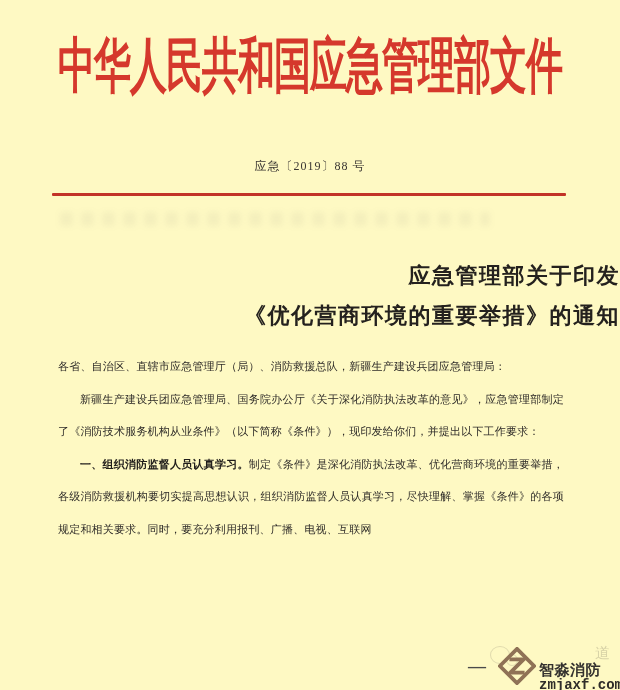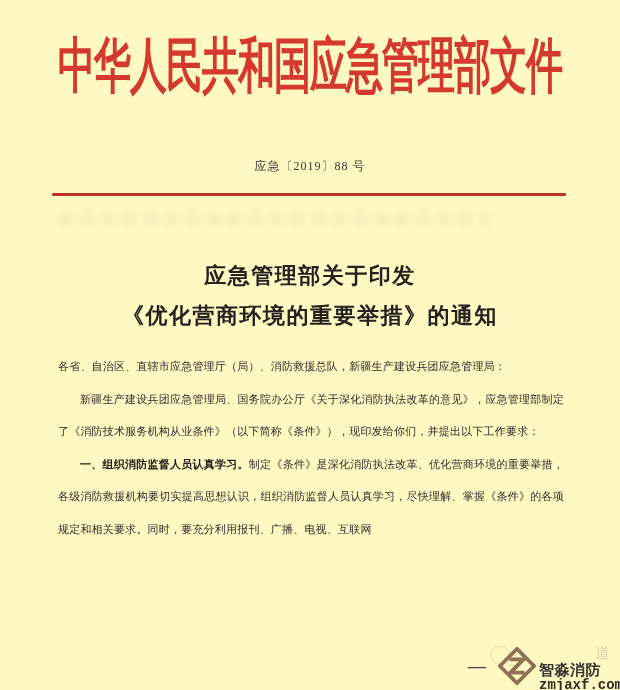--- a/index.html
+++ b/index.html
@@ -52,21 +52,21 @@
   .bleed-through{
     position:absolute;top:212px;left:60px;width:430px;height:14px;
     background:repeating-linear-gradient(90deg,
       rgba(125,120,108,0.14) 0 13px, rgba(0,0,0,0) 13px 21px);
     filter:blur(3px);
     opacity:.55;
   }
   
   .doc-title{
     position:absolute;top:256px;left:0;right:0;
-    text-align:center;
+    text-align:right;
     font-size:22px;
     font-weight:bold;
     color:#24211e;
     line-height:40px;
     letter-spacing:1.5px;
   }
   
   .doc-body{
     position:absolute;top:350px;left:58px;width:506px;
     font-size:11px;

